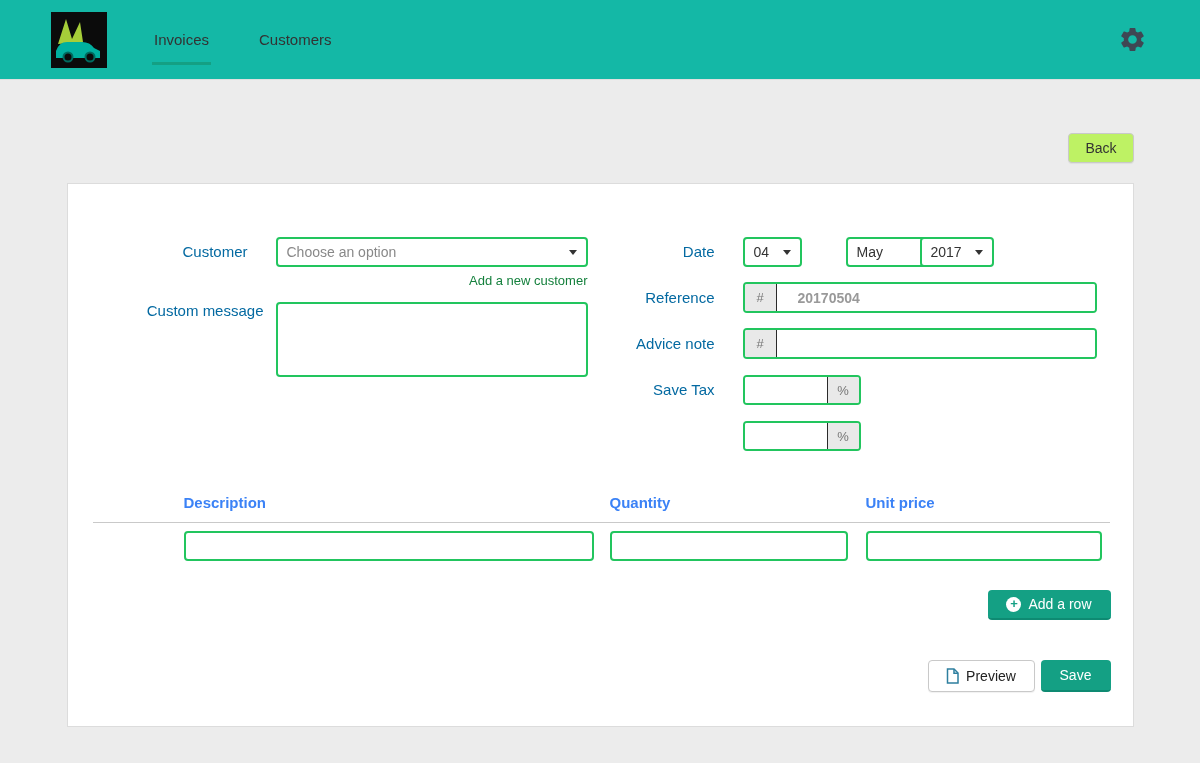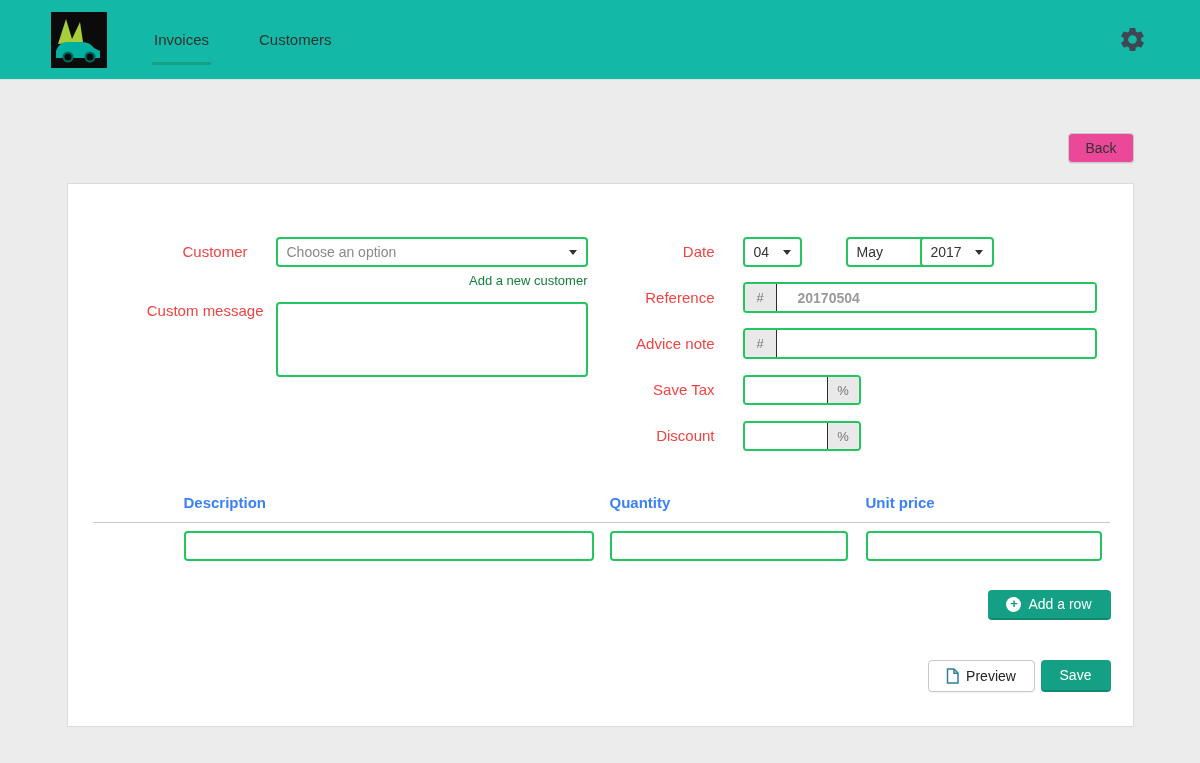--- a/index.html
+++ b/index.html
@@ -64,39 +64,39 @@
   }
   .btn {
     font-family: "Liberation Sans", sans-serif;
     font-size: 14px;
     border-radius: 4px;
     cursor: pointer;
   }
   .btn-back {
     height: 30px;
     padding: 0 16px;
-    background: #ec4899;
+    background: #bef264;
     border: 1px solid #c9c9c9;
     color: #333;
     box-shadow: 0 1px 1px rgba(0,0,0,0.06);
   }
 
   .card {
     margin-top: 20px;
     height: 544px;
     background: #fff;
     border: 1px solid #dcdcdc;
     position: relative;
   }
 
   
   .f-label {
     position: absolute;
     font-size: 15px;
-    color: #ef4444;
+    color: #0369a1;
     text-align: right;
     width: 180px;
   }
   .boxed {
     border: 2px solid #22c55e;
     border-radius: 4px;
     background: #fff;
   }
   .selectbox {
     position: absolute;
@@ -305,21 +305,20 @@
       <span class="addon left">#</span>
       <input type="text" value="" style="">
     </div>
 
     <div class="f-label" style="left:467px; top:191px; line-height:30px;">Save Tax</div>
     <div class="input-group boxed" style="left:675px; top:191px; width:118px; height:30px;">
       <input type="text" style="">
       <span class="addon right">%</span>
     </div>
 
-    <div class="f-label" style="left:467px; top:237px; line-height:30px;">Discount</div>
     <div class="input-group boxed" style="left:675px; top:237px; width:118px; height:30px;">
       <input type="text" style="">
       <span class="addon right">%</span>
     </div>
 
     <div class="tbl-header" style="left:116px; top:310px;">Description</div>
     <div class="tbl-header" style="left:542px; top:310px;">Quantity</div>
     <div class="tbl-header" style="left:798px; top:310px;">Unit price</div>
     <div class="tbl-divider" style="top:338px;"></div>
 

